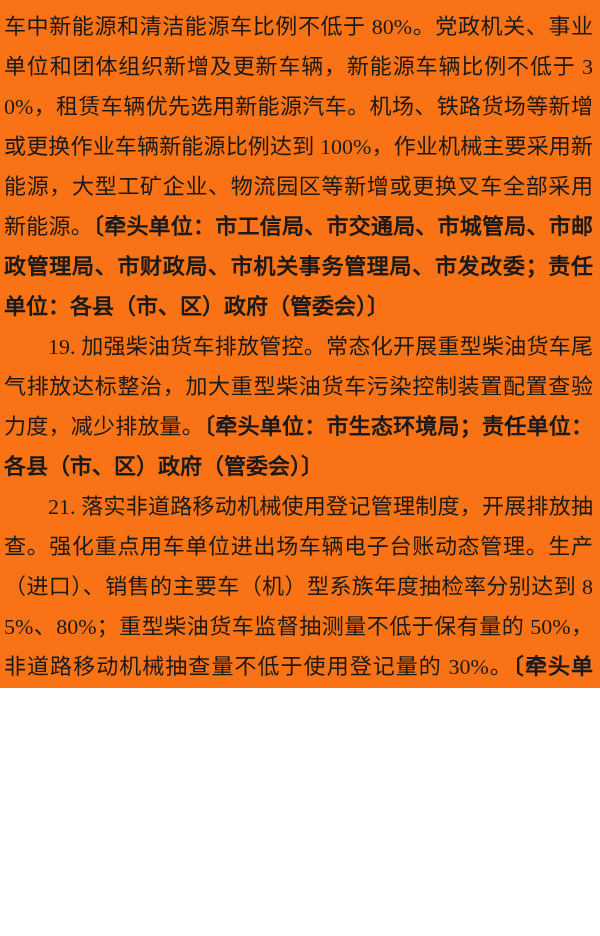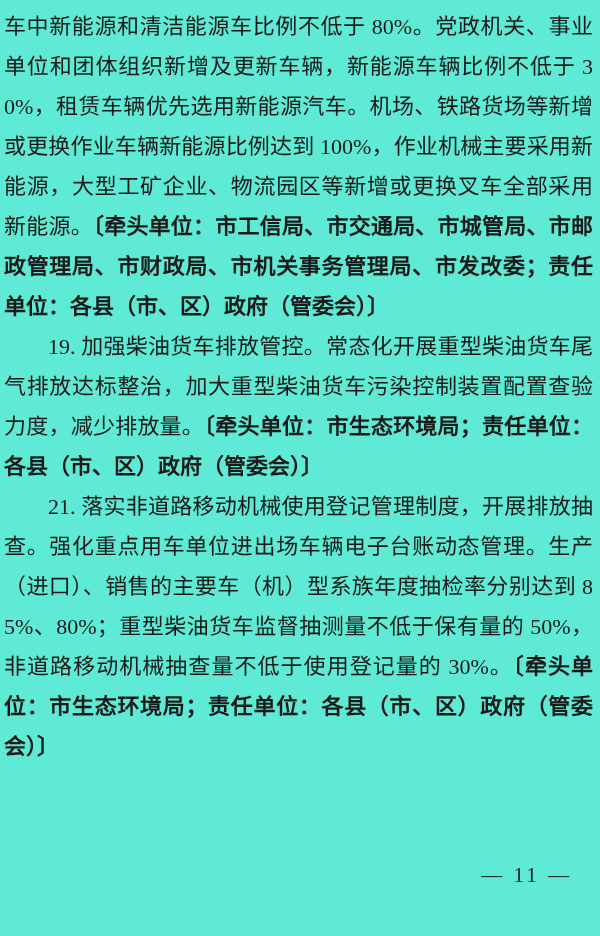--- a/index.html
+++ b/index.html
@@ -3,23 +3,23 @@
 <meta charset="utf-8">
 <style>
   html, body {
     margin: 0;
     padding: 0;
     background: #ffffff;
   }
   .page {
     position: relative;
     width: 600px;
-    height: 936px;
+    height: 688px;
     box-sizing: border-box;
-    background: #5eead4;
+    background: #f97316;
     color: #1a1a1a;
     padding: 7px 7px 0 4px;
     overflow: hidden;
     font-family: "Liberation Serif", "DejaVu Serif", serif;
   }
   .para {
     margin: 0;
     font-size: 22px;
     line-height: 40px;
     text-align: justify;

